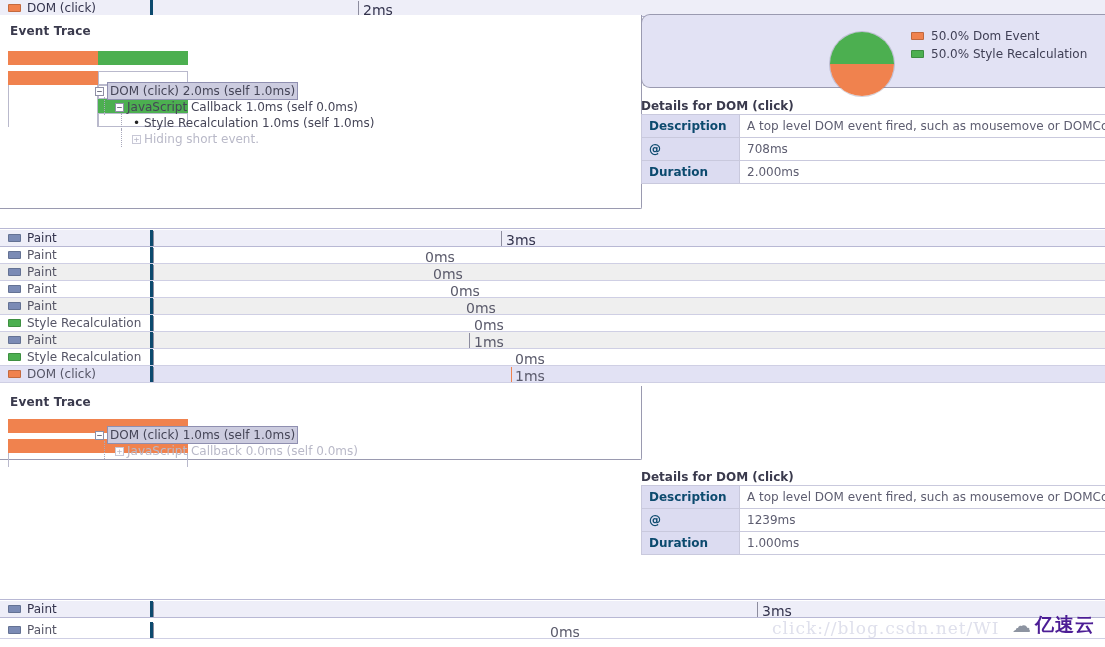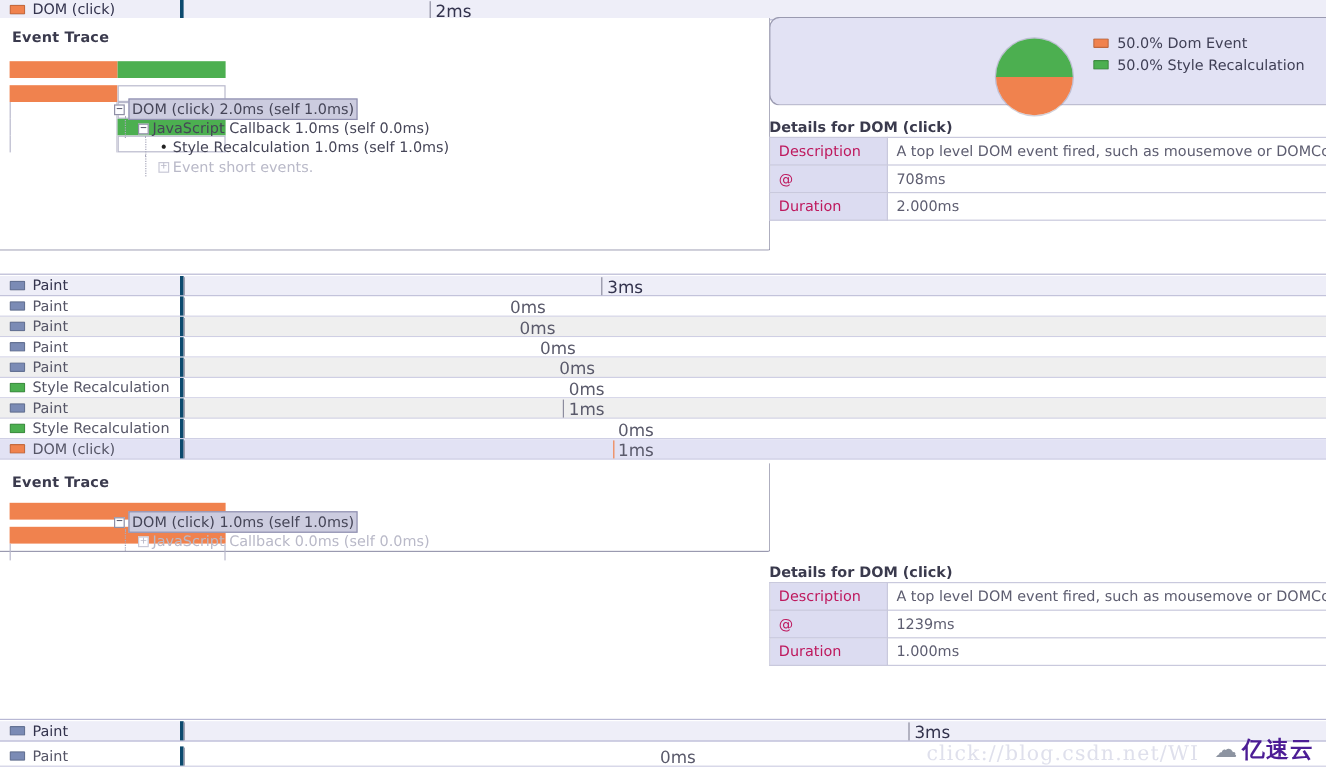--- a/index.html
+++ b/index.html
@@ -115,21 +115,21 @@
     position:absolute;font-size:12px;font-weight:bold;color:#3a3a4d;
   }
   table.details{
     position:absolute;border-collapse:collapse;font-size:12px;
     table-layout:fixed;
   }
   table.details td{
     border:1px solid #c9c9dd;padding:4px 7px;vertical-align:top;color:#5d5d70;
   }
   table.details td.k{
-    background:#dcdcf1;font-weight:normal;color:#be185d;width:83px;
+    background:#dcdcf1;font-weight:bold;color:#0c4a6e;width:83px;
     word-wrap:break-word;
   }
   table.details td.v{background:#ffffff;white-space:nowrap;overflow:hidden;}
 
   
   .wm{
     position:absolute;font-family:"DejaVu Serif","Liberation Serif",serif;
     color:#dfe0ec;font-size:17px;letter-spacing:1px;white-space:nowrap;
   }
   .wm-logo{position:absolute;display:flex;align-items:center;color:#9aa0ac;}
@@ -206,21 +206,21 @@
         <span class="tlabeltxt">JavaScript Callback 1.0ms (self 0.0ms)</span>
       </div>
       <div class="tnode" style="margin-left:37px;">
         <span class="guide"></span>
         <span class="bullet">•</span>
         <span class="tlabeltxt">Style Recalculation 1.0ms (self 1.0ms)</span>
       </div>
       <div class="tnode muted" style="margin-left:37px;">
         <span class="guide"></span>
         <span class="toggle">+</span>
-        <span class="tlabeltxt">Event short events.</span>
+        <span class="tlabeltxt">Hiding short event.</span>
       </div>
     </div>
   </div>
 
   <div class="details-title" style="left:641px;top:99px;">Details for DOM (click)</div>
   <table class="details" style="left:641px;top:114px;width:560px;">
     <tbody>
       <tr>
         <td class="k">Description</td>
         <td class="v">A top level DOM event fired, such as mousemove or DOMCo</td>

